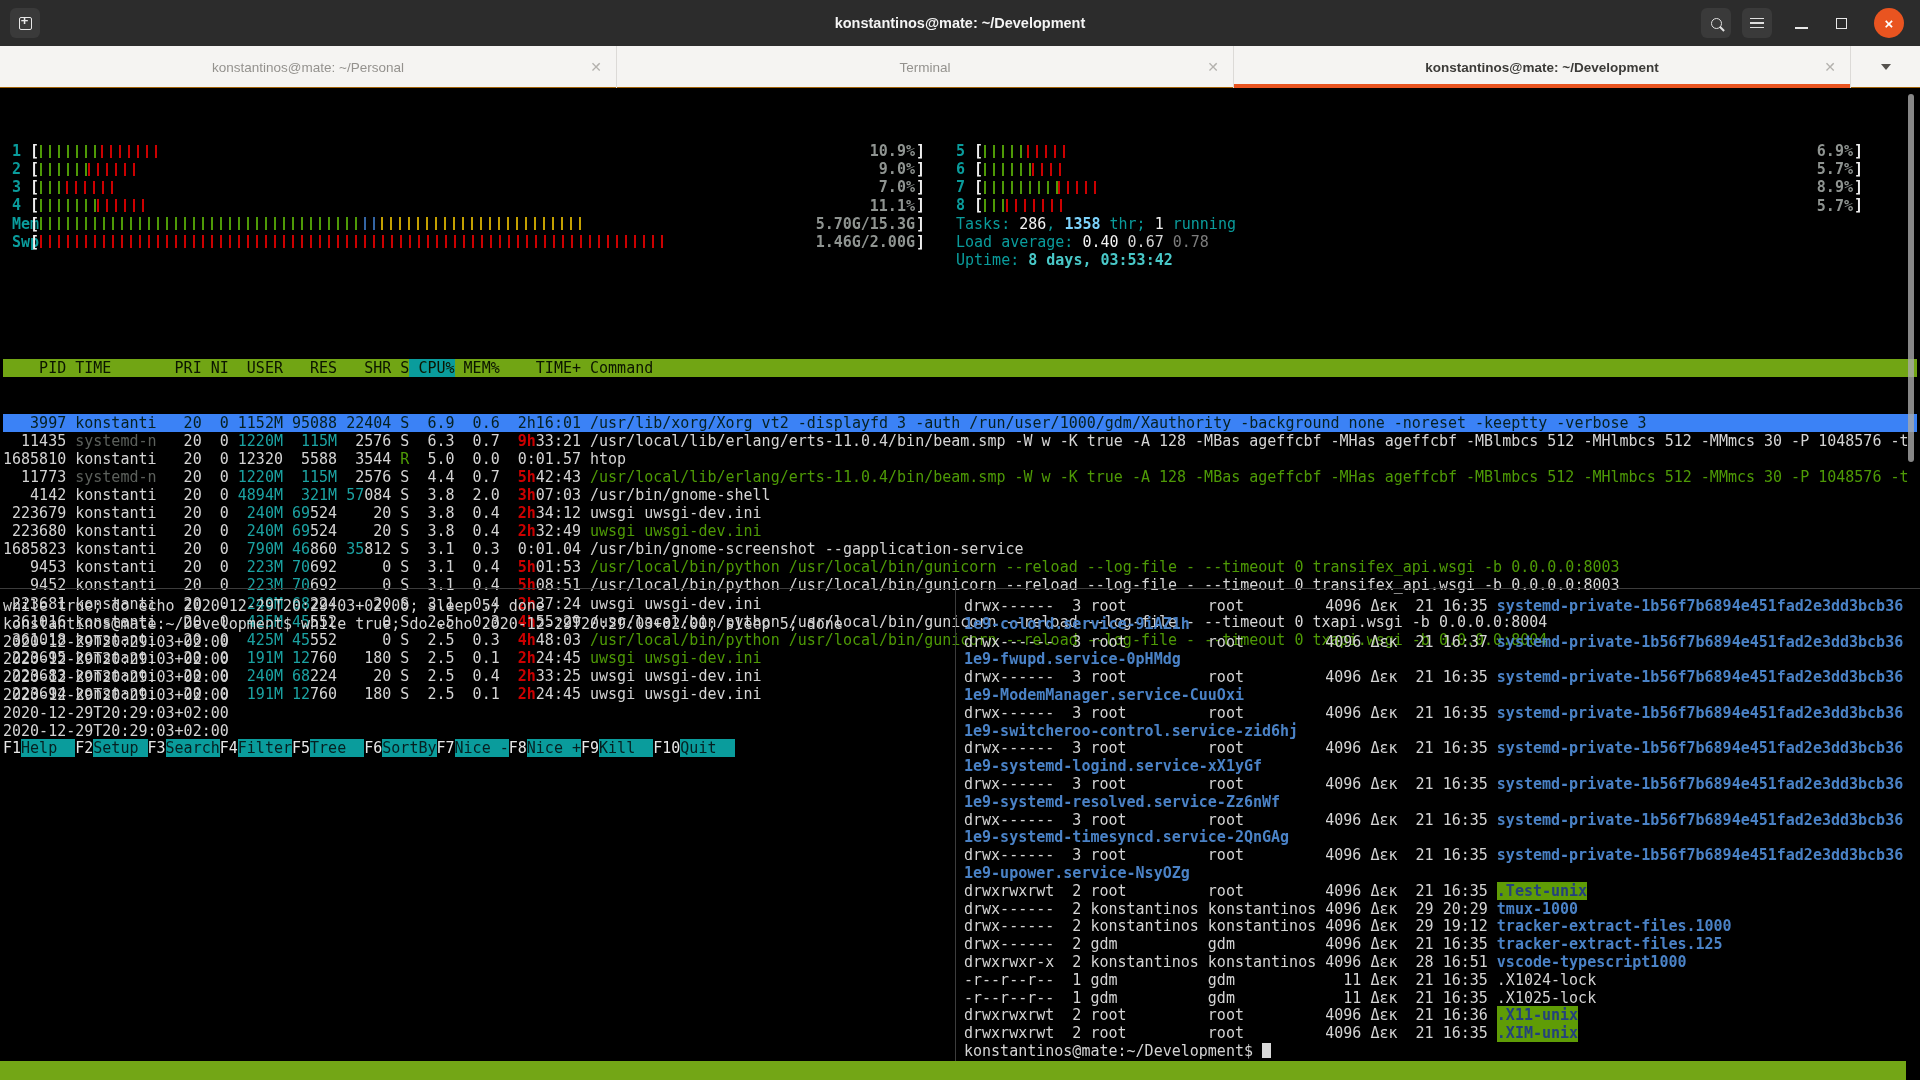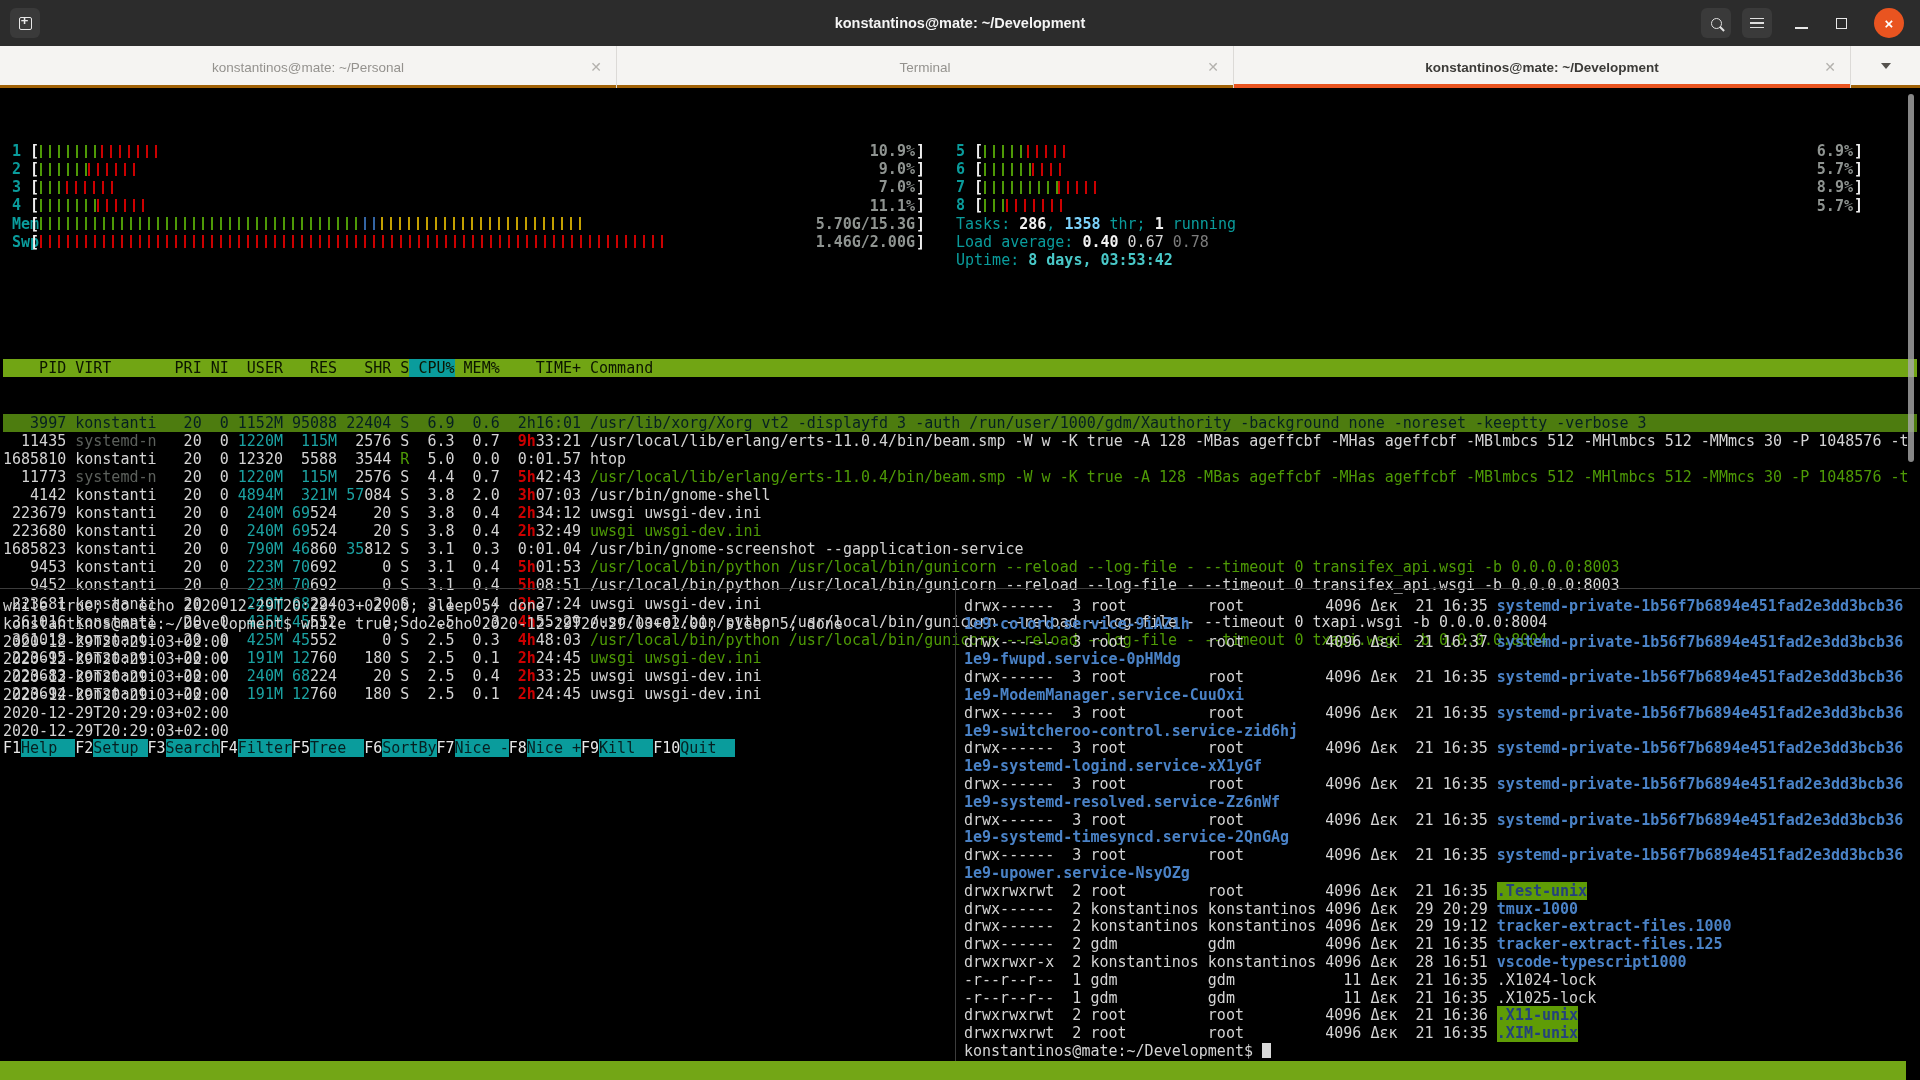--- a/index.html
+++ b/index.html
@@ -25,21 +25,21 @@
   .mag-icon::after { content:""; position:absolute; width:1.8px; height:6px; background:#e0e0e0;
                      transform:rotate(-45deg); left:9px; top:7px; }
   .burger-icon { width:14px; height:10px; border-top:1.8px solid #e0e0e0; border-bottom:1.8px solid #e0e0e0; position:relative; }
   .burger-icon::after { content:""; position:absolute; left:0; top:2.9px; width:14px; height:1.8px; background:#e0e0e0; }
   .min-icon { width:13px; height:1.8px; background:#e8e8e8; margin-top:10px; }
   .max-icon { width:11px; height:11px; border:1.6px solid #e8e8e8; }
   .x-icon { color:#fff; font-size:15px; line-height:15px; font-weight:bold; transform:translateY(-0.5px); }
 
   
   #tabbar { position:absolute; top:46px; left:0; width:1920px; height:42px; background:#f5f4f2;
-            display:flex; border-bottom:3px solid #a16207; }
+            display:flex; border-bottom:1px solid #a16207; }
   .tab { position:relative; width:617px; height:42px; display:flex; align-items:center; justify-content:center;
          border-right:1px solid #dcdad7; cursor:pointer; }
   .tab-label { font-size:13.5px; color:#94928e; max-width:520px; overflow:hidden; white-space:nowrap; }
   .tab.active .tab-label { color:#3c3b38; font-weight:bold; }
   .tab.active::after { content:""; position:absolute; left:0; right:0; bottom:0; height:4px; background:#e95420; }
   .tab-close { position:absolute; right:10px; top:11px; width:20px; height:20px; color:#b3b1ad;
                font-size:14px; line-height:20px; text-align:center; cursor:pointer; }
   #tab-chevron-zone { flex:1; display:flex; align-items:center; justify-content:center; }
   .chevron { width:0; height:0; border-left:5px solid transparent; border-right:5px solid transparent;
              border-top:6px solid #55524e; }
@@ -57,33 +57,33 @@
   .mlabel { color:#0a9c9c; font-weight:bold; width:27px; padding-left:9px; }
   .brk { color:#efefef; font-weight:bold; }
   .mbar { flex:1; height:13px; position:relative; margin:16px 1px; }
   .mseg { display:inline-block; height:13px; vertical-align:top; }
   .mval { position:absolute; right:0; top:-2.5px; color:#8f9491; font-weight:bold; }
   .tline { height:18.1px; }
 
   .c  { color:#0a9c9c; }
   .cb { color:#49c8c8; font-weight:bold; }
   .w  { color:#d4d4d4; }
-  .wb { color:#f1f1f1; font-weight:bold;text-align:center; }
+  .wb { color:#f1f1f1; font-weight:normal;text-align:center; }
   .gb { color:#7dd3fc; font-weight:bold; }
   .d  { color:#7c7c7c; }
   .dim{ color:#5c605c; }
   .cy { color:#1ba2a2; }
   .rd { color:#cc0000; font-weight:bold; }
   .grn{ color:#4e9a06; }
 
   .phead { background:#71a514; color:#0c1500; height:18.1px; display:flex; }
   .phead .sortcol { background:#0a9c9c; }
   .prow { height:18.1px; display:flex; }
   .prow .cmd { flex:1; overflow:hidden; }
-  .prow.sel { background:#4d7c0f; }
+  .prow.sel { background:#3b82f6; }
   .prow.sel span { color:#062021 !important; font-weight:normal !important; }
 
   .fbar { height:18.1px; display:flex;align-items:center; }
   .fkey { color:#e8e8e8; }
   .flabel { background:#0a9c9c; color:#062021; }
 
   
   #left-pane  { position:absolute; left:3px;   top:510px; width:948px; line-height:17.8px; white-space:pre; overflow:hidden; }
   #right-pane { position:absolute; left:964px; top:510px; width:950px; line-height:17.8px; white-space:pre; overflow:hidden; }
   .lsb { color:#4a82c6; font-weight:bold; }
@@ -143,21 +143,21 @@
 </div>
 
 <div id="terminal">
 
   <div id="htop-pane">
     <div class="meters">
       <div class="mcol-left" id="meters-left"><div class="mrow"><span class="mlabel">1  </span><span class="brk">[</span><div class="mbar"><div class="mseg" style="width: 7%; background-image: repeating-linear-gradient(90deg, rgb(78, 154, 6) 0px, rgb(78, 154, 6) 2px, transparent 2px, transparent 9px);"></div><div class="mseg" style="width: 6.5%; background-image: repeating-linear-gradient(90deg, rgb(204, 0, 0) 0px, rgb(204, 0, 0) 2px, transparent 2px, transparent 9px);"></div><span class="mval">10.9%</span></div><span class="brk">]</span></div><div class="mrow"><span class="mlabel">2  </span><span class="brk">[</span><div class="mbar"><div class="mseg" style="width: 5.5%; background-image: repeating-linear-gradient(90deg, rgb(78, 154, 6) 0px, rgb(78, 154, 6) 2px, transparent 2px, transparent 9px);"></div><div class="mseg" style="width: 5.5%; background-image: repeating-linear-gradient(90deg, rgb(204, 0, 0) 0px, rgb(204, 0, 0) 2px, transparent 2px, transparent 9px);"></div><span class="mval">9.0%</span></div><span class="brk">]</span></div><div class="mrow"><span class="mlabel">3  </span><span class="brk">[</span><div class="mbar"><div class="mseg" style="width: 3%; background-image: repeating-linear-gradient(90deg, rgb(78, 154, 6) 0px, rgb(78, 154, 6) 2px, transparent 2px, transparent 9px);"></div><div class="mseg" style="width: 5.5%; background-image: repeating-linear-gradient(90deg, rgb(204, 0, 0) 0px, rgb(204, 0, 0) 2px, transparent 2px, transparent 9px);"></div><span class="mval">7.0%</span></div><span class="brk">]</span></div><div class="mrow"><span class="mlabel">4  </span><span class="brk">[</span><div class="mbar"><div class="mseg" style="width: 6.5%; background-image: repeating-linear-gradient(90deg, rgb(78, 154, 6) 0px, rgb(78, 154, 6) 2px, transparent 2px, transparent 9px);"></div><div class="mseg" style="width: 6%; background-image: repeating-linear-gradient(90deg, rgb(204, 0, 0) 0px, rgb(204, 0, 0) 2px, transparent 2px, transparent 9px);"></div><span class="mval">11.1%</span></div><span class="brk">]</span></div><div class="mrow"><span class="mlabel">Mem</span><span class="brk">[</span><div class="mbar"><div class="mseg" style="width: 37%; background-image: repeating-linear-gradient(90deg, rgb(78, 154, 6) 0px, rgb(78, 154, 6) 2px, transparent 2px, transparent 9px);"></div><div class="mseg" style="width: 2%; background-image: repeating-linear-gradient(90deg, rgb(52, 101, 164) 0px, rgb(52, 101, 164) 2px, transparent 2px, transparent 9px);"></div><div class="mseg" style="width: 23%; background-image: repeating-linear-gradient(90deg, rgb(196, 160, 0) 0px, rgb(196, 160, 0) 2px, transparent 2px, transparent 9px);"></div><span class="mval">5.70G/15.3G</span></div><span class="brk">]</span></div><div class="mrow"><span class="mlabel">Swp</span><span class="brk">[</span><div class="mbar"><div class="mseg" style="width: 72%; background-image: repeating-linear-gradient(90deg, rgb(204, 0, 0) 0px, rgb(204, 0, 0) 2px, transparent 2px, transparent 9px);"></div><span class="mval">1.46G/2.00G</span></div><span class="brk">]</span></div></div>
       <div class="mcol-right" id="meters-right"><div class="mrow"><span class="mlabel">5  </span><span class="brk">[</span><div class="mbar"><div class="mseg" style="width: 5%; background-image: repeating-linear-gradient(90deg, rgb(78, 154, 6) 0px, rgb(78, 154, 6) 2px, transparent 2px, transparent 9px);"></div><div class="mseg" style="width: 4.5%; background-image: repeating-linear-gradient(90deg, rgb(204, 0, 0) 0px, rgb(204, 0, 0) 2px, transparent 2px, transparent 9px);"></div><span class="mval">6.9%</span></div><span class="brk">]</span></div><div class="mrow"><span class="mlabel">6  </span><span class="brk">[</span><div class="mbar"><div class="mseg" style="width: 5.5%; background-image: repeating-linear-gradient(90deg, rgb(78, 154, 6) 0px, rgb(78, 154, 6) 2px, transparent 2px, transparent 9px);"></div><div class="mseg" style="width: 3.5%; background-image: repeating-linear-gradient(90deg, rgb(204, 0, 0) 0px, rgb(204, 0, 0) 2px, transparent 2px, transparent 9px);"></div><span class="mval">5.7%</span></div><span class="brk">]</span></div><div class="mrow"><span class="mlabel">7  </span><span class="brk">[</span><div class="mbar"><div class="mseg" style="width: 8.5%; background-image: repeating-linear-gradient(90deg, rgb(78, 154, 6) 0px, rgb(78, 154, 6) 2px, transparent 2px, transparent 9px);"></div><div class="mseg" style="width: 5%; background-image: repeating-linear-gradient(90deg, rgb(204, 0, 0) 0px, rgb(204, 0, 0) 2px, transparent 2px, transparent 9px);"></div><span class="mval">8.9%</span></div><span class="brk">]</span></div><div class="mrow"><span class="mlabel">8  </span><span class="brk">[</span><div class="mbar"><div class="mseg" style="width: 2.5%; background-image: repeating-linear-gradient(90deg, rgb(78, 154, 6) 0px, rgb(78, 154, 6) 2px, transparent 2px, transparent 9px);"></div><div class="mseg" style="width: 6.5%; background-image: repeating-linear-gradient(90deg, rgb(204, 0, 0) 0px, rgb(204, 0, 0) 2px, transparent 2px, transparent 9px);"></div><span class="mval">5.7%</span></div><span class="brk">]</span></div><div class="tline pre" style="padding-left: 9px;"><span class="c">Tasks: </span><span class="wb">286</span><span class="c">, </span><span class="gb">1358</span><span class="c"> thr; </span><span class="wb">1</span><span class="c"> running</span></div><div class="tline pre" style="padding-left: 9px;"><span class="c">Load average: </span><span class="wb">0.40 </span><span class="w">0.67 </span><span class="d">0.78</span></div><div class="tline pre" style="padding-left: 9px;"><span class="c">Uptime: </span><span class="cb">8 days, 03:53:42</span></div></div>
     </div>
     <div class="tline pre"> </div>
-    <div class="phead pre" id="proc-header"><span>    PID </span><span>VIRT      </span><span> PRI</span><span> NI</span><span>  USER</span><span>   RES</span><span>   SHR</span><span> S</span><span class="sortcol"> CPU%</span><span> MEM%</span><span>    TIME+</span><span> Command</span></div>
+    <div class="phead pre" id="proc-header"><span>    PID </span><span>TIME      </span><span> PRI</span><span> NI</span><span>  USER</span><span>   RES</span><span>   SHR</span><span> S</span><span class="sortcol"> CPU%</span><span> MEM%</span><span>    TIME+</span><span> Command</span></div>
     <div id="proc-rows"><div class="prow pre sel"><span class="w">   3997 </span><span class="w">konstanti </span><span class="w">  20</span><span class="w">  0</span><span class="w"> 1152M</span><span class="w"> </span><span class="w">95088</span><span class="w"> </span><span class="w">22404</span><span class="w"> S</span><span class="w">  6.9</span><span class="w">  0.6</span><span class="w">  </span><span class="w">2h16:01</span><span class="w cmd"> /usr/lib/xorg/Xorg vt2 -displayfd 3 -auth /run/user/1000/gdm/Xauthority -background none -noreset -keeptty -verbose 3</span></div><div class="prow pre"><span class="w">  11435 </span><span class="dim">systemd-n </span><span class="w">  20</span><span class="w">  0</span><span class="cy"> 1220M</span><span class="w">  </span><span class="cy">115M</span><span class="w">  </span><span class="w">2576</span><span class="w"> S</span><span class="w">  6.3</span><span class="w">  0.7</span><span class="w">  </span><span class="rd">9h</span><span class="w">33:21</span><span class="w cmd"> /usr/local/lib/erlang/erts-11.0.4/bin/beam.smp -W w -K true -A 128 -MBas ageffcbf -MHas ageffcbf -MBlmbcs 512 -MHlmbcs 512 -MMmcs 30 -P 1048576 -t</span></div><div class="prow pre"><span class="w">1685810 </span><span class="w">konstanti </span><span class="w">  20</span><span class="w">  0</span><span class="w"> 12320</span><span class="w">  </span><span class="w">5588</span><span class="w">  </span><span class="w">3544</span><span class="grn"> R</span><span class="w">  5.0</span><span class="w">  0.0</span><span class="w">  </span><span class="w">0:01.57</span><span class="w cmd"> htop</span></div><div class="prow pre"><span class="w">  11773 </span><span class="dim">systemd-n </span><span class="w">  20</span><span class="w">  0</span><span class="cy"> 1220M</span><span class="w">  </span><span class="cy">115M</span><span class="w">  </span><span class="w">2576</span><span class="w"> S</span><span class="w">  4.4</span><span class="w">  0.7</span><span class="w">  </span><span class="rd">5h</span><span class="w">42:43</span><span class="grn cmd"> /usr/local/lib/erlang/erts-11.0.4/bin/beam.smp -W w -K true -A 128 -MBas ageffcbf -MHas ageffcbf -MBlmbcs 512 -MHlmbcs 512 -MMmcs 30 -P 1048576 -t</span></div><div class="prow pre"><span class="w">   4142 </span><span class="w">konstanti </span><span class="w">  20</span><span class="w">  0</span><span class="cy"> 4894M</span><span class="w">  </span><span class="cy">321M</span><span class="w"> </span><span class="cy">57</span><span class="w">084</span><span class="w"> S</span><span class="w">  3.8</span><span class="w">  2.0</span><span class="w">  </span><span class="rd">3h</span><span class="w">07:03</span><span class="w cmd"> /usr/bin/gnome-shell</span></div><div class="prow pre"><span class="w"> 223679 </span><span class="w">konstanti </span><span class="w">  20</span><span class="w">  0</span><span class="cy">  240M</span><span class="w"> </span><span class="cy">69</span><span class="w">524</span><span class="w">    </span><span class="w">20</span><span class="w"> S</span><span class="w">  3.8</span><span class="w">  0.4</span><span class="w">  </span><span class="rd">2h</span><span class="w">34:12</span><span class="w cmd"> uwsgi uwsgi-dev.ini</span></div><div class="prow pre"><span class="w"> 223680 </span><span class="w">konstanti </span><span class="w">  20</span><span class="w">  0</span><span class="cy">  240M</span><span class="w"> </span><span class="cy">69</span><span class="w">524</span><span class="w">    </span><span class="w">20</span><span class="w"> S</span><span class="w">  3.8</span><span class="w">  0.4</span><span class="w">  </span><span class="rd">2h</span><span class="w">32:49</span><span class="grn cmd"> uwsgi uwsgi-dev.ini</span></div><div class="prow pre"><span class="w">1685823 </span><span class="w">konstanti </span><span class="w">  20</span><span class="w">  0</span><span class="cy">  790M</span><span class="w"> </span><span class="cy">46</span><span class="w">860</span><span class="w"> </span><span class="cy">35</span><span class="w">812</span><span class="w"> S</span><span class="w">  3.1</span><span class="w">  0.3</span><span class="w">  </span><span class="w">0:01.04</span><span class="w cmd"> /usr/bin/gnome-screenshot --gapplication-service</span></div><div class="prow pre"><span class="w">   9453 </span><span class="w">konstanti </span><span class="w">  20</span><span class="w">  0</span><span class="cy">  223M</span><span class="w"> </span><span class="cy">70</span><span class="w">692</span><span class="w">     </span><span class="w">0</span><span class="w"> S</span><span class="w">  3.1</span><span class="w">  0.4</span><span class="w">  </span><span class="rd">5h</span><span class="w">01:53</span><span class="grn cmd"> /usr/local/bin/python /usr/local/bin/gunicorn --reload --log-file - --timeout 0 transifex_api.wsgi -b 0.0.0.0:8003</span></div><div class="prow pre"><span class="w">   9452 </span><span class="w">konstanti </span><span class="w">  20</span><span class="w">  0</span><span class="cy">  223M</span><span class="w"> </span><span class="cy">70</span><span class="w">692</span><span class="w">     </span><span class="w">0</span><span class="w"> S</span><span class="w">  3.1</span><span class="w">  0.4</span><span class="w">  </span><span class="rd">5h</span><span class="w">08:51</span><span class="w cmd"> /usr/local/bin/python /usr/local/bin/gunicorn --reload --log-file - --timeout 0 transifex_api.wsgi -b 0.0.0.0:8003</span></div><div class="prow pre"><span class="w"> 223681 </span><span class="w">konstanti </span><span class="w">  20</span><span class="w">  0</span><span class="cy">  240M</span><span class="w"> </span><span class="cy">68</span><span class="w">224</span><span class="w">    </span><span class="w">20</span><span class="w"> S</span><span class="w">  3.1</span><span class="w">  0.4</span><span class="w">  </span><span class="rd">2h</span><span class="w">37:24</span><span class="w cmd"> uwsgi uwsgi-dev.ini</span></div><div class="prow pre"><span class="w"> 361016 </span><span class="w">konstanti </span><span class="w">  20</span><span class="w">  0</span><span class="cy">  425M</span><span class="w"> </span><span class="cy">45</span><span class="w">552</span><span class="w">     </span><span class="w">0</span><span class="w"> S</span><span class="w">  2.5</span><span class="w">  0.3</span><span class="w">  </span><span class="rd">4h</span><span class="w">55:29</span><span class="w cmd"> /usr/local/bin/python /usr/local/bin/gunicorn --reload --log-file - --timeout 0 txapi.wsgi -b 0.0.0.0:8004</span></div><div class="prow pre"><span class="w"> 361018 </span><span class="w">konstanti </span><span class="w">  20</span><span class="w">  0</span><span class="cy">  425M</span><span class="w"> </span><span class="cy">45</span><span class="w">552</span><span class="w">     </span><span class="w">0</span><span class="w"> S</span><span class="w">  2.5</span><span class="w">  0.3</span><span class="w">  </span><span class="rd">4h</span><span class="w">48:03</span><span class="grn cmd"> /usr/local/bin/python /usr/local/bin/gunicorn --reload --log-file - --timeout 0 txapi.wsgi -b 0.0.0.0:8004</span></div><div class="prow pre"><span class="w"> 223695 </span><span class="w">konstanti </span><span class="w">  20</span><span class="w">  0</span><span class="cy">  191M</span><span class="w"> </span><span class="cy">12</span><span class="w">760</span><span class="w">   </span><span class="w">180</span><span class="w"> S</span><span class="w">  2.5</span><span class="w">  0.1</span><span class="w">  </span><span class="rd">2h</span><span class="w">24:45</span><span class="grn cmd"> uwsgi uwsgi-dev.ini</span></div><div class="prow pre"><span class="w"> 223683 </span><span class="w">konstanti </span><span class="w">  20</span><span class="w">  0</span><span class="cy">  240M</span><span class="w"> </span><span class="cy">68</span><span class="w">224</span><span class="w">    </span><span class="w">20</span><span class="w"> S</span><span class="w">  2.5</span><span class="w">  0.4</span><span class="w">  </span><span class="rd">2h</span><span class="w">33:25</span><span class="w cmd"> uwsgi uwsgi-dev.ini</span></div><div class="prow pre"><span class="w"> 223694 </span><span class="w">konstanti </span><span class="w">  20</span><span class="w">  0</span><span class="cy">  191M</span><span class="w"> </span><span class="cy">12</span><span class="w">760</span><span class="w">   </span><span class="w">180</span><span class="w"> S</span><span class="w">  2.5</span><span class="w">  0.1</span><span class="w">  </span><span class="rd">2h</span><span class="w">24:45</span><span class="w cmd"> uwsgi uwsgi-dev.ini</span></div></div>
     <div class="fbar pre" id="fkey-bar"><span class="fkey">F1</span><span class="flabel">Help  </span><span class="fkey">F2</span><span class="flabel">Setup </span><span class="fkey">F3</span><span class="flabel">Search</span><span class="fkey">F4</span><span class="flabel">Filter</span><span class="fkey">F5</span><span class="flabel">Tree  </span><span class="fkey">F6</span><span class="flabel">SortBy</span><span class="fkey">F7</span><span class="flabel">Nice -</span><span class="fkey">F8</span><span class="flabel">Nice +</span><span class="fkey">F9</span><span class="flabel">Kill  </span><span class="fkey">F10</span><span class="flabel">Quit  </span></div>
   </div>
 
   <div id="hborder"></div>
   <div id="vborder"></div>
 
   <div id="left-pane"><div class="pre w">while true; do echo 2020-12-29T20:29:03+02:00; sleep 5; done</div><div class="pre w">konstantinos@mate:~/Development$ while true; do echo 2020-12-29T20:29:03+02:00; sleep 5; done</div><div class="pre w">2020-12-29T20:29:03+02:00</div><div class="pre w">2020-12-29T20:29:03+02:00</div><div class="pre w">2020-12-29T20:29:03+02:00</div><div class="pre w">2020-12-29T20:29:03+02:00</div><div class="pre w">2020-12-29T20:29:03+02:00</div><div class="pre w">2020-12-29T20:29:03+02:00</div></div>
   <div id="right-pane"><div class="pre"><span class="w">drwx------  3 root         root         4096 Δεκ  21 16:35 </span><span class="lsb">systemd-private-1b56f7b6894e451fad2e3dd3bcb36</span></div><div class="pre"><span class="lsb">1e9-colord.service-9iAZ1h</span></div><div class="pre"><span class="w">drwx------  3 root         root         4096 Δεκ  21 16:37 </span><span class="lsb">systemd-private-1b56f7b6894e451fad2e3dd3bcb36</span></div><div class="pre"><span class="lsb">1e9-fwupd.service-0pHMdg</span></div><div class="pre"><span class="w">drwx------  3 root         root         4096 Δεκ  21 16:35 </span><span class="lsb">systemd-private-1b56f7b6894e451fad2e3dd3bcb36</span></div><div class="pre"><span class="lsb">1e9-ModemManager.service-CuuOxi</span></div><div class="pre"><span class="w">drwx------  3 root         root         4096 Δεκ  21 16:35 </span><span class="lsb">systemd-private-1b56f7b6894e451fad2e3dd3bcb36</span></div><div class="pre"><span class="lsb">1e9-switcheroo-control.service-zid6hj</span></div><div class="pre"><span class="w">drwx------  3 root         root         4096 Δεκ  21 16:35 </span><span class="lsb">systemd-private-1b56f7b6894e451fad2e3dd3bcb36</span></div><div class="pre"><span class="lsb">1e9-systemd-logind.service-xX1yGf</span></div><div class="pre"><span class="w">drwx------  3 root         root         4096 Δεκ  21 16:35 </span><span class="lsb">systemd-private-1b56f7b6894e451fad2e3dd3bcb36</span></div><div class="pre"><span class="lsb">1e9-systemd-resolved.service-Zz6nWf</span></div><div class="pre"><span class="w">drwx------  3 root         root         4096 Δεκ  21 16:35 </span><span class="lsb">systemd-private-1b56f7b6894e451fad2e3dd3bcb36</span></div><div class="pre"><span class="lsb">1e9-systemd-timesyncd.service-2QnGAg</span></div><div class="pre"><span class="w">drwx------  3 root         root         4096 Δεκ  21 16:35 </span><span class="lsb">systemd-private-1b56f7b6894e451fad2e3dd3bcb36</span></div><div class="pre"><span class="lsb">1e9-upower.service-NsyOZg</span></div><div class="pre"><span class="w">drwxrwxrwt  2 root         root         4096 Δεκ  21 16:35 </span><span class="lsg">.Test-unix</span></div><div class="pre"><span class="w">drwx------  2 konstantinos konstantinos 4096 Δεκ  29 20:29 </span><span class="lsb">tmux-1000</span></div><div class="pre"><span class="w">drwx------  2 konstantinos konstantinos 4096 Δεκ  29 19:12 </span><span class="lsb">tracker-extract-files.1000</span></div><div class="pre"><span class="w">drwx------  2 gdm          gdm          4096 Δεκ  21 16:35 </span><span class="lsb">tracker-extract-files.125</span></div><div class="pre"><span class="w">drwxrwxr-x  2 konstantinos konstantinos 4096 Δεκ  28 16:51 </span><span class="lsb">vscode-typescript1000</span></div><div class="pre"><span class="w">-r--r--r--  1 gdm          gdm            11 Δεκ  21 16:35 </span><span class="w">.X1024-lock</span></div><div class="pre"><span class="w">-r--r--r--  1 gdm          gdm            11 Δεκ  21 16:35 </span><span class="w">.X1025-lock</span></div><div class="pre"><span class="w">drwxrwxrwt  2 root         root         4096 Δεκ  21 16:36 </span><span class="lsg">.X11-unix</span></div><div class="pre"><span class="w">drwxrwxrwt  2 root         root         4096 Δεκ  21 16:35 </span><span class="lsg">.XIM-unix</span></div><div class="pre"><span class="w">konstantinos@mate:~/Development$ </span><span class="cursor"></span></div></div>
 

